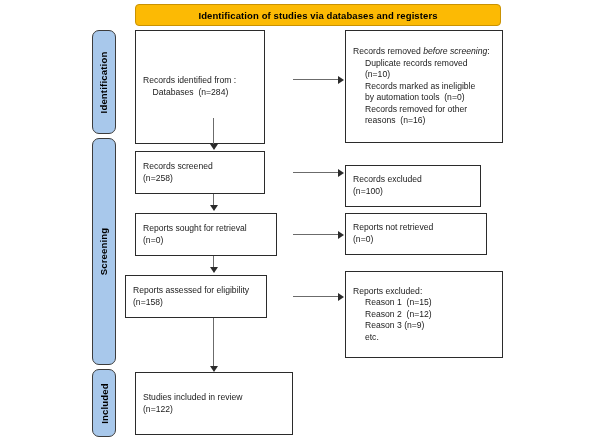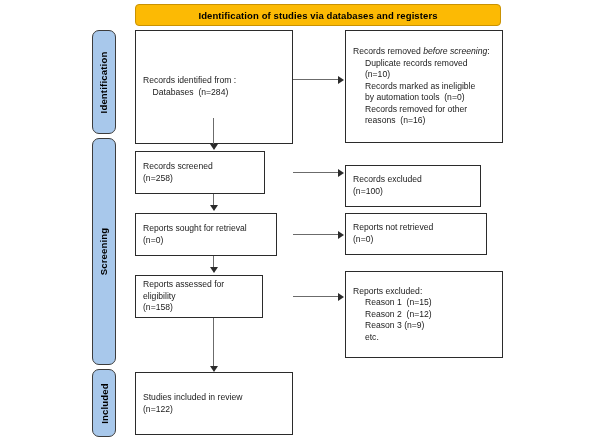--- a/index.html
+++ b/index.html
@@ -83,24 +83,24 @@
     font-size: 8.6px;
     line-height: 11.6px;
     color: #1a1a1a;
     white-space: pre-wrap;
   }
   .box.center .txt { width: 100%; }
 
   .ital { font-style: italic; margin-top: 48px; }
 
   
-  #box-identified { left: 135px; top: 30px;  width: 158px; height: 114px; }
+  #box-identified { left: 135px; top: 30px;  width: 130px; height: 114px; }
   #box-screened   { left: 135px; top: 151px; width: 130px; height: 43px; }
   #box-sought     { left: 135px; top: 213px; width: 142px; height: 43px; }
-  #box-assessed   { left: 135px; top: 275px; width: 128px; height: 43px; }
+  #box-assessed   { left: 125px; top: 275px; width: 142px; height: 43px; }
   #box-included   { left: 135px; top: 372px; width: 158px; height: 63px; }
 
   
   #box-removed      { left: 345px; top: 30px;  width: 158px; height: 113px; }
   #box-excluded     { left: 345px; top: 151px; width: 136px; height: 42px; margin-top: 14px; }
   #box-notretrieved { left: 345px; top: 213px; width: 142px; height: 42px; }
   #box-repexcluded  { left: 345px; top: 271px; width: 158px; height: 87px; }
 
   
   .conn { position: absolute; background: #6b6b6b; }

